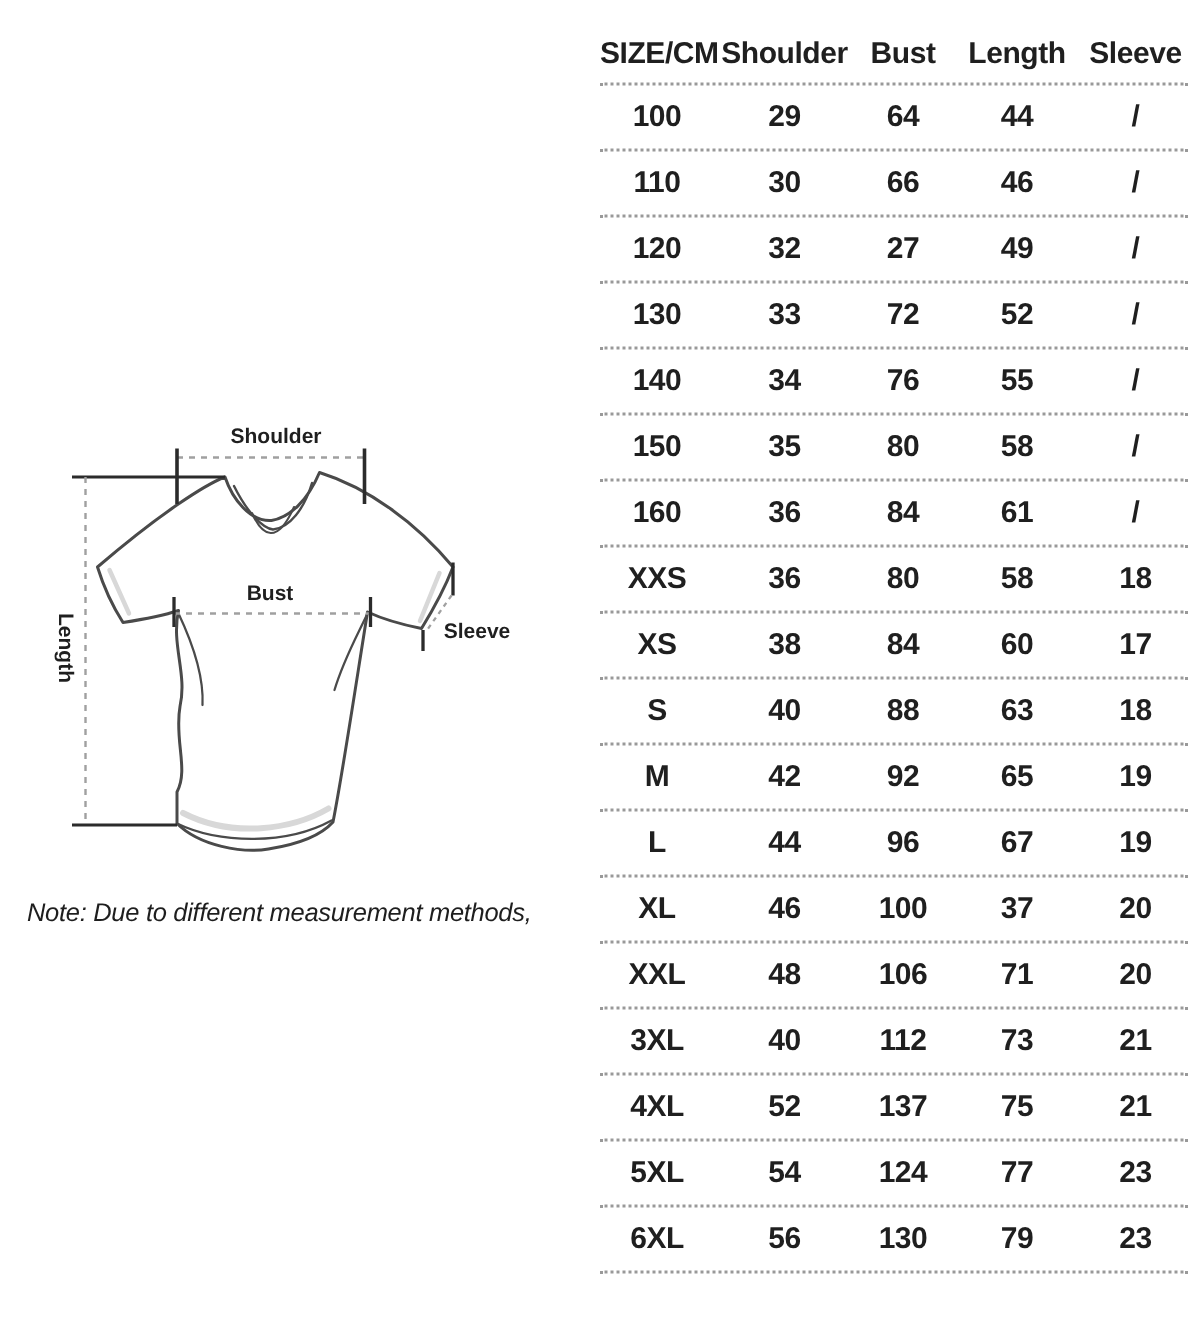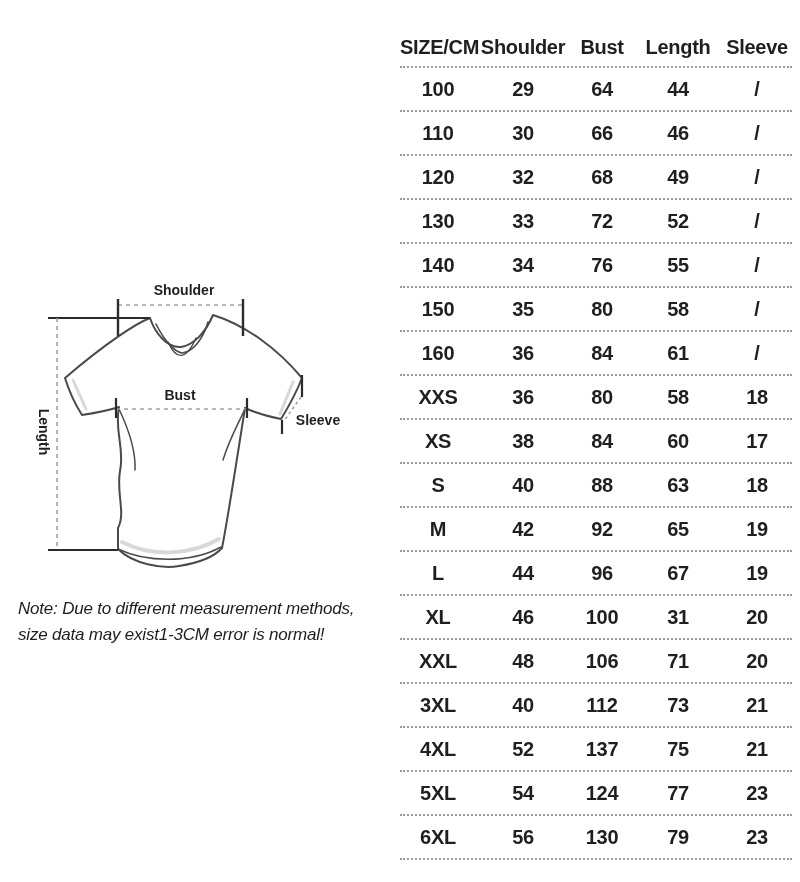--- a/index.html
+++ b/index.html
@@ -9,21 +9,21 @@
   }
 
   
   .diagram { position:absolute; left:15px; top:278px; width:345px; height:315px; }
   .diagram text { font-family:"Liberation Sans", sans-serif; font-weight:bold; font-size:14px; fill:#1f1f1f; }
 
   
   .note { position:absolute; left:18px; top:596px; font-size:17px; line-height:26px; color:#1e1e1e; letter-spacing:-0.2px;font-style:italic; }
 
   
-  .size-table { position:absolute; left:400px; top:18px; width:392px;margin-top:11px; }
+  .size-table { position:absolute; left:400px; top:18px; width:392px; }
   .trow {
     display:grid; grid-template-columns:76px 94px 64px 88px 70px;
     height:44px; align-items:center; box-sizing:border-box;
     border-bottom:2px dotted #999999;
   }
   .trow.thead { height:39px; }
   .tcell {
     text-align:center; font-size:20px; font-weight:bold;
     color:#1f1f1f; letter-spacing:-0.3px; white-space:nowrap;
   }
@@ -88,21 +88,20 @@
     <g>
       <line x1="287" y1="97" x2="287" y2="119" stroke="#2b2b2b" stroke-width="2.2"></line>
       <line x1="267" y1="142" x2="267" y2="156" stroke="#2b2b2b" stroke-width="2.2"></line>
       <line x1="286" y1="119" x2="269" y2="143" stroke="#a0a0a0" stroke-width="1.5" stroke-dasharray="3 3"></line>
       <text x="303" y="147" text-anchor="middle">Sleeve</text>
     </g>
   </svg>
 
   <div class="note">
     <div>Note: Due to different measurement methods,</div>
-    <div>size data may exist1-3CM error is normal!</div>
   </div>
 
   <div class="size-table" id="size-table">
       <div class="trow thead">
         <div class="tcell">SIZE/CM</div>
         <div class="tcell">Shoulder</div>
         <div class="tcell">Bust</div>
         <div class="tcell">Length</div>
         <div class="tcell">Sleeve</div>
       </div>
@@ -116,21 +115,21 @@
       <div class="trow">
         <div class="tcell">110</div>
         <div class="tcell">30</div>
         <div class="tcell">66</div>
         <div class="tcell">46</div>
         <div class="tcell">/</div>
       </div>
       <div class="trow">
         <div class="tcell">120</div>
         <div class="tcell">32</div>
-        <div class="tcell">68</div>
+        <div class="tcell">27</div>
         <div class="tcell">49</div>
         <div class="tcell">/</div>
       </div>
       <div class="trow">
         <div class="tcell">130</div>
         <div class="tcell">33</div>
         <div class="tcell">72</div>
         <div class="tcell">52</div>
         <div class="tcell">/</div>
       </div>
@@ -187,21 +186,21 @@
         <div class="tcell">L</div>
         <div class="tcell">44</div>
         <div class="tcell">96</div>
         <div class="tcell">67</div>
         <div class="tcell">19</div>
       </div>
       <div class="trow">
         <div class="tcell">XL</div>
         <div class="tcell">46</div>
         <div class="tcell">100</div>
-        <div class="tcell">31</div>
+        <div class="tcell">37</div>
         <div class="tcell">20</div>
       </div>
       <div class="trow">
         <div class="tcell">XXL</div>
         <div class="tcell">48</div>
         <div class="tcell">106</div>
         <div class="tcell">71</div>
         <div class="tcell">20</div>
       </div>
       <div class="trow">

